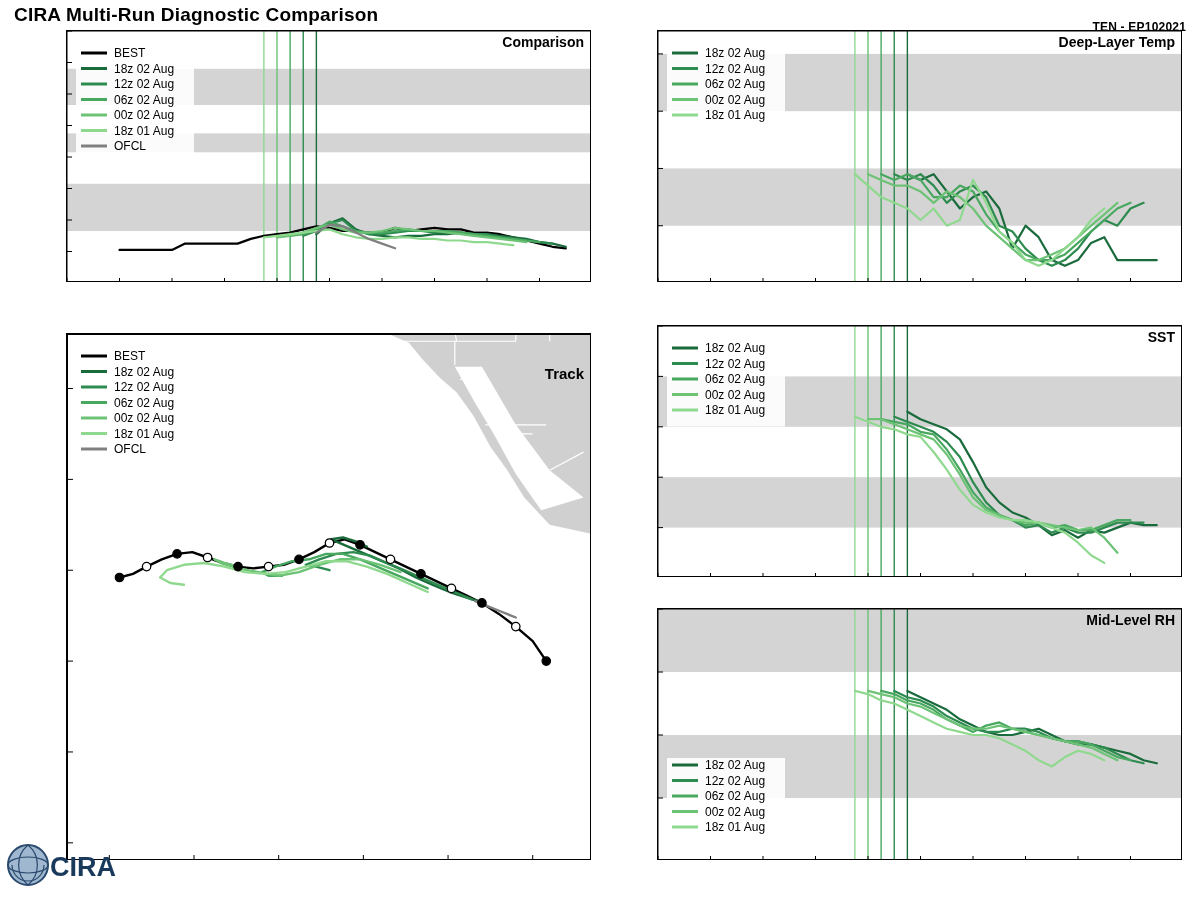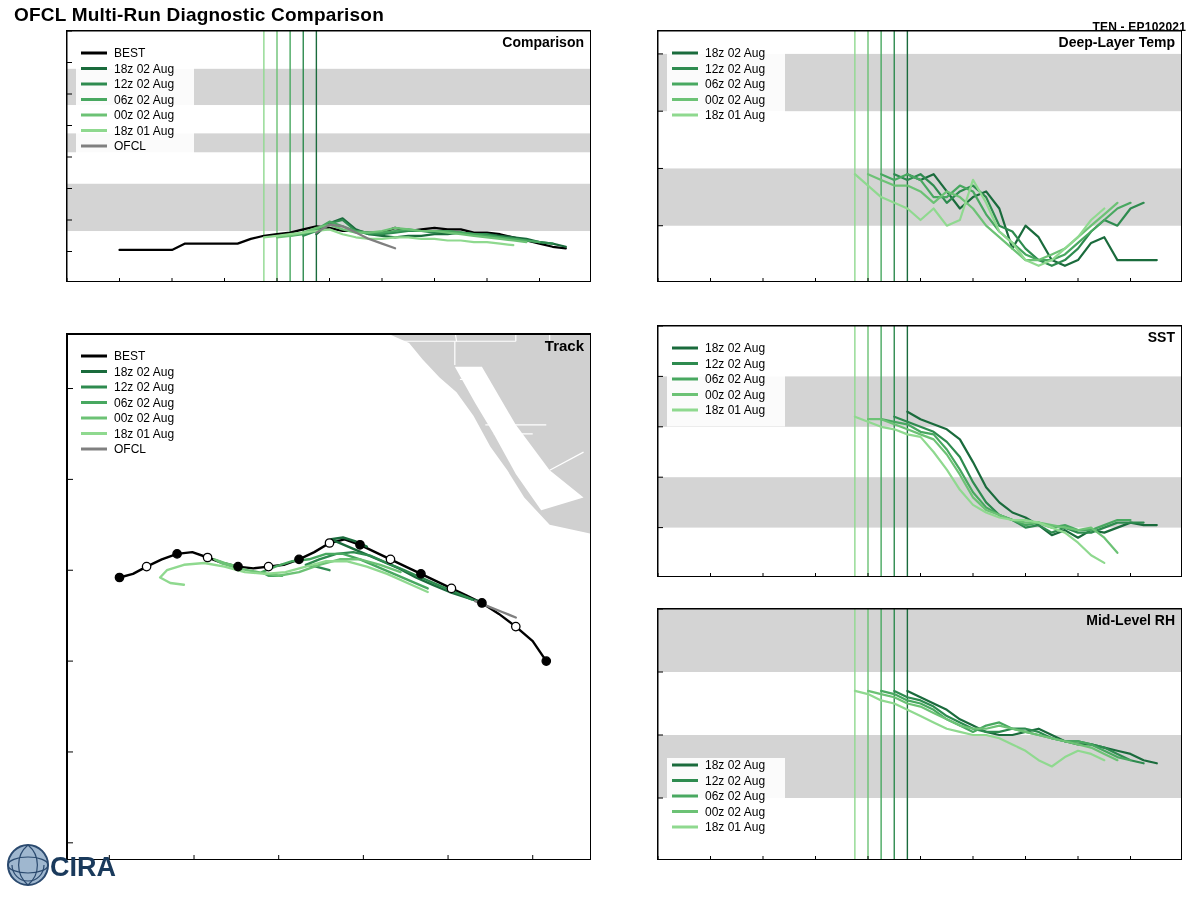--- a/index.html
+++ b/index.html
@@ -29,33 +29,33 @@
     position:absolute;left:0;top:0;right:0;bottom:0;
     border:1px solid #000;
     background:#fff;
     overflow:hidden;
   }
 
   .panel-title{
     position:absolute;right:6px;top:3px;
     font-size:14px;font-weight:bold;z-index:6;
   }
-  .panel-title.track{font-size:15px;}
+  .panel-title.track{font-size:15px;margin-top:28px;}
 
   svg{position:absolute;left:0;top:0;overflow:visible;}
 
   
   .logo{position:absolute;left:6px;bottom:12px;width:108px;height:46px;}
 </style>
 </head>
 <body>
 
 <div class="root">
 
-  <div class="hdr-left">OFCL Multi-Run Diagnostic Comparison</div>
+  <div class="hdr-left">CIRA Multi-Run Diagnostic Comparison</div>
   <div class="hdr-right">TEN - EP102021</div>
 
   <div class="panel" id="panel-intensity" style="left:66px;top:30px;width:525px;height:252px;">
     <div class="plot">
       <svg id="svg-intensity" width="525" height="252">
           <rect x="0" y="152.775" width="525" height="47.25" fill="#d4d4d4"></rect>
           <rect x="0" y="102.375" width="525" height="18.899999999999977" fill="#d4d4d4"></rect>
           <rect x="0" y="37.80000000000001" width="525" height="36.224999999999966" fill="#d4d4d4"></rect>
           <line x1="196.875" x2="196.875" y1="0" y2="252" stroke="#8fd98f" stroke-width="1.4"></line>
           <line x1="210" x2="210" y1="0" y2="252" stroke="#6cc275" stroke-width="1.4"></line>

